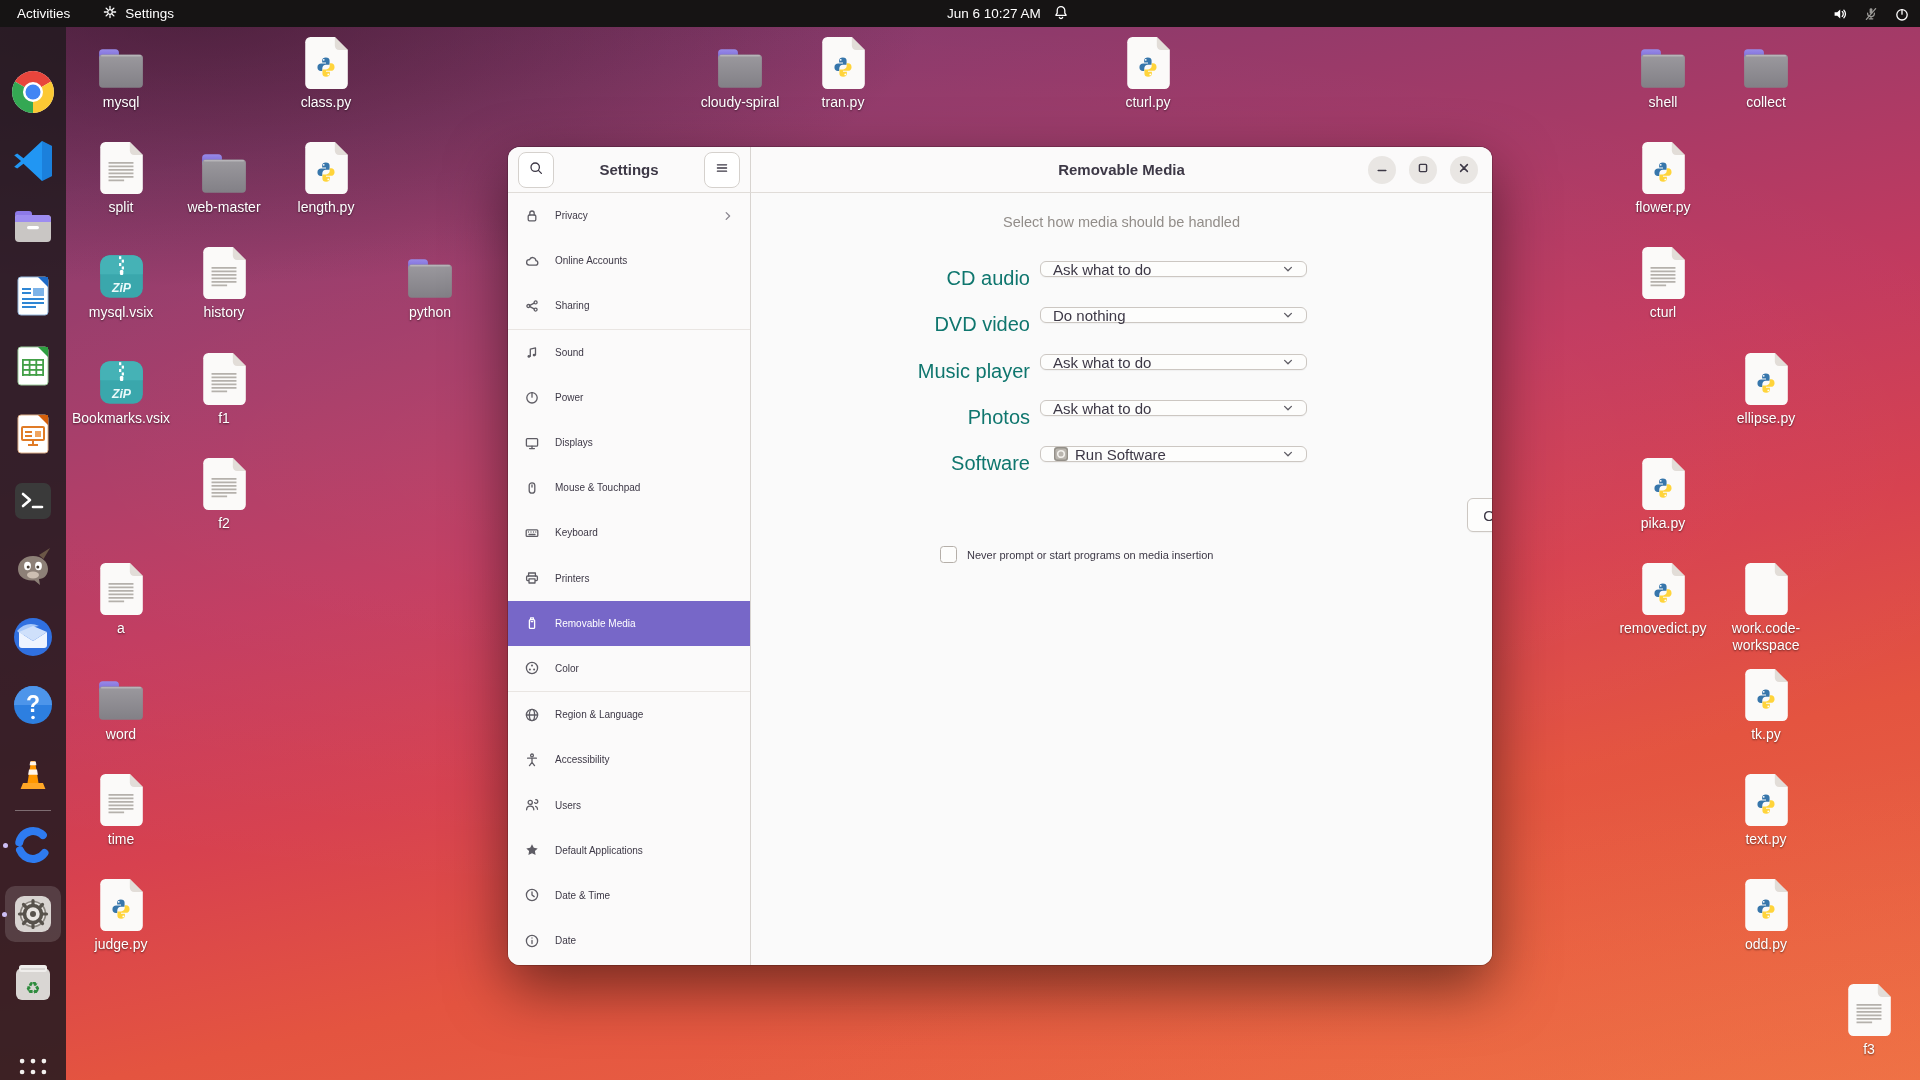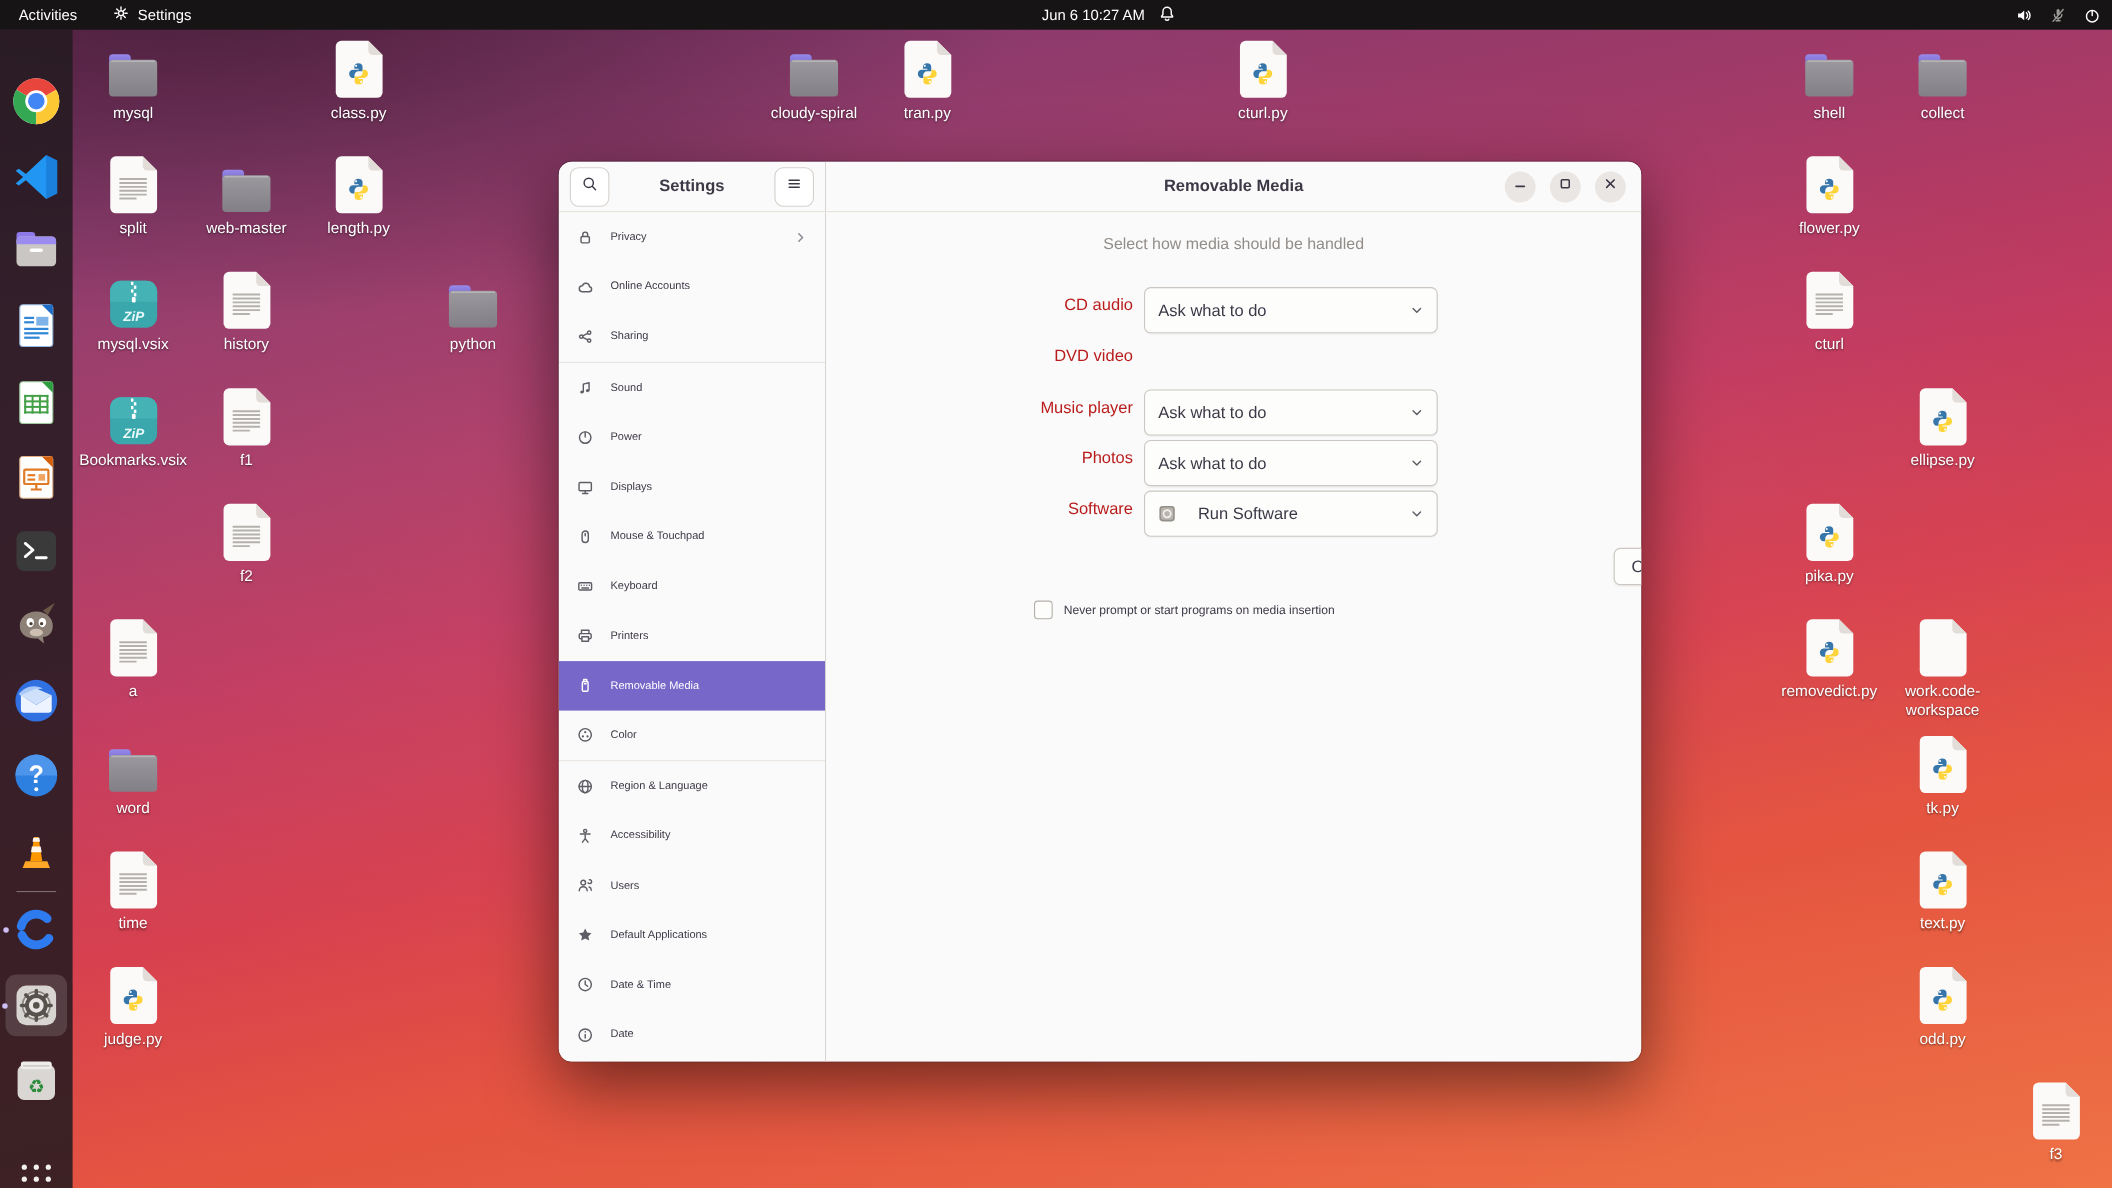--- a/index.html
+++ b/index.html
@@ -74,24 +74,24 @@
   .sb-body{grid-column:1;grid-row:2;background:#fbfafa;border-right:1px solid #d8d4d0;overflow:hidden;}
   .side-item{height:45.2px;display:flex;align-items:center;padding:0 14px 0 16px;gap:15px;font-size:10px;color:#3d3846;}
   .side-item .s-icon{color:#5e5c64;display:flex;flex:none;}
   .side-item.selected{background:#7767c8;color:#fff;}
   .side-item.selected .s-icon,.side-item.selected .s-chev{color:#fff;}
   .s-chev{margin-left:auto;color:#8a868f;display:flex;}
   .sb-divider{height:1px;background:#e9e5e2;}
   .main-body{grid-column:2;grid-row:2;position:relative;background:#fafafa;}
   .media-heading{position:absolute;top:21px;left:0;width:100%;text-align:center;color:#928d89;font-size:14.5px;}
   .media-row{position:absolute;left:0;width:100%;height:34px;}
-  .row-label{position:absolute;left:0;width:279px;text-align:right;line-height:34px;color:#b91c1c;font-size:15px;}
+  .row-label{position:absolute;left:0;width:279px;text-align:right;line-height:34px;color:#0f766e;font-size:20px;}
   .dropdown{
-    position:absolute;left:289px;width:267px;height:42px;box-sizing:border-box;
-    display:flex;align-items:center;padding:0 10px 0 12px;gap:20px;
+    position:absolute;left:289px;width:267px;height:16px;box-sizing:border-box;
+    display:flex;align-items:center;padding:0 10px 0 12px;gap:6px;
     background:#fdfdfc;border:1px solid #ccc7c2;border-radius:6px;
     font-size:15px;color:#3d3846;box-shadow:0 1px 1px rgba(0,0,0,.04);
   }
   .dd-chev{margin-left:auto;color:#5e5c64;display:flex;}
   .dd-appicon{display:flex;flex:none;}
   .other-media-btn{
     position:absolute;left:716px;top:305px;width:130px;height:34px;box-sizing:border-box;
     background:#fdfdfc;border:1px solid #ccc7c2;border-radius:6px;
     display:flex;align-items:center;justify-content:center;font-size:15px;color:#3d3846;
     box-shadow:0 1px 1px rgba(0,0,0,.04);
@@ -1004,20 +1004,28 @@
             <span>Ask what to do</span>
             <span class="dd-chev">
               <svg viewBox="0 0 16 16" width="16" height="16" fill="none" stroke="currentColor" stroke-width="1.3" stroke-linecap="round" stroke-linejoin="round">
                 <path d="M4.6 6.4L8 9.8l3.4-3.4"></path>
               </svg>
             </span>
           </div>
         </div>
         <div class="media-row" style="top: 114px;">
           <div class="row-label">DVD video</div>
+          <div class="dropdown">
+            <span>Do nothing</span>
+            <span class="dd-chev">
+              <svg viewBox="0 0 16 16" width="16" height="16" fill="none" stroke="currentColor" stroke-width="1.3" stroke-linecap="round" stroke-linejoin="round">
+                <path d="M4.6 6.4L8 9.8l3.4-3.4"></path>
+              </svg>
+            </span>
+          </div>
         </div>
         <div class="media-row" style="top: 161px;">
           <div class="row-label">Music player</div>
           <div class="dropdown">
             <span>Ask what to do</span>
             <span class="dd-chev">
               <svg viewBox="0 0 16 16" width="16" height="16" fill="none" stroke="currentColor" stroke-width="1.3" stroke-linecap="round" stroke-linejoin="round">
                 <path d="M4.6 6.4L8 9.8l3.4-3.4"></path>
               </svg>
             </span>

